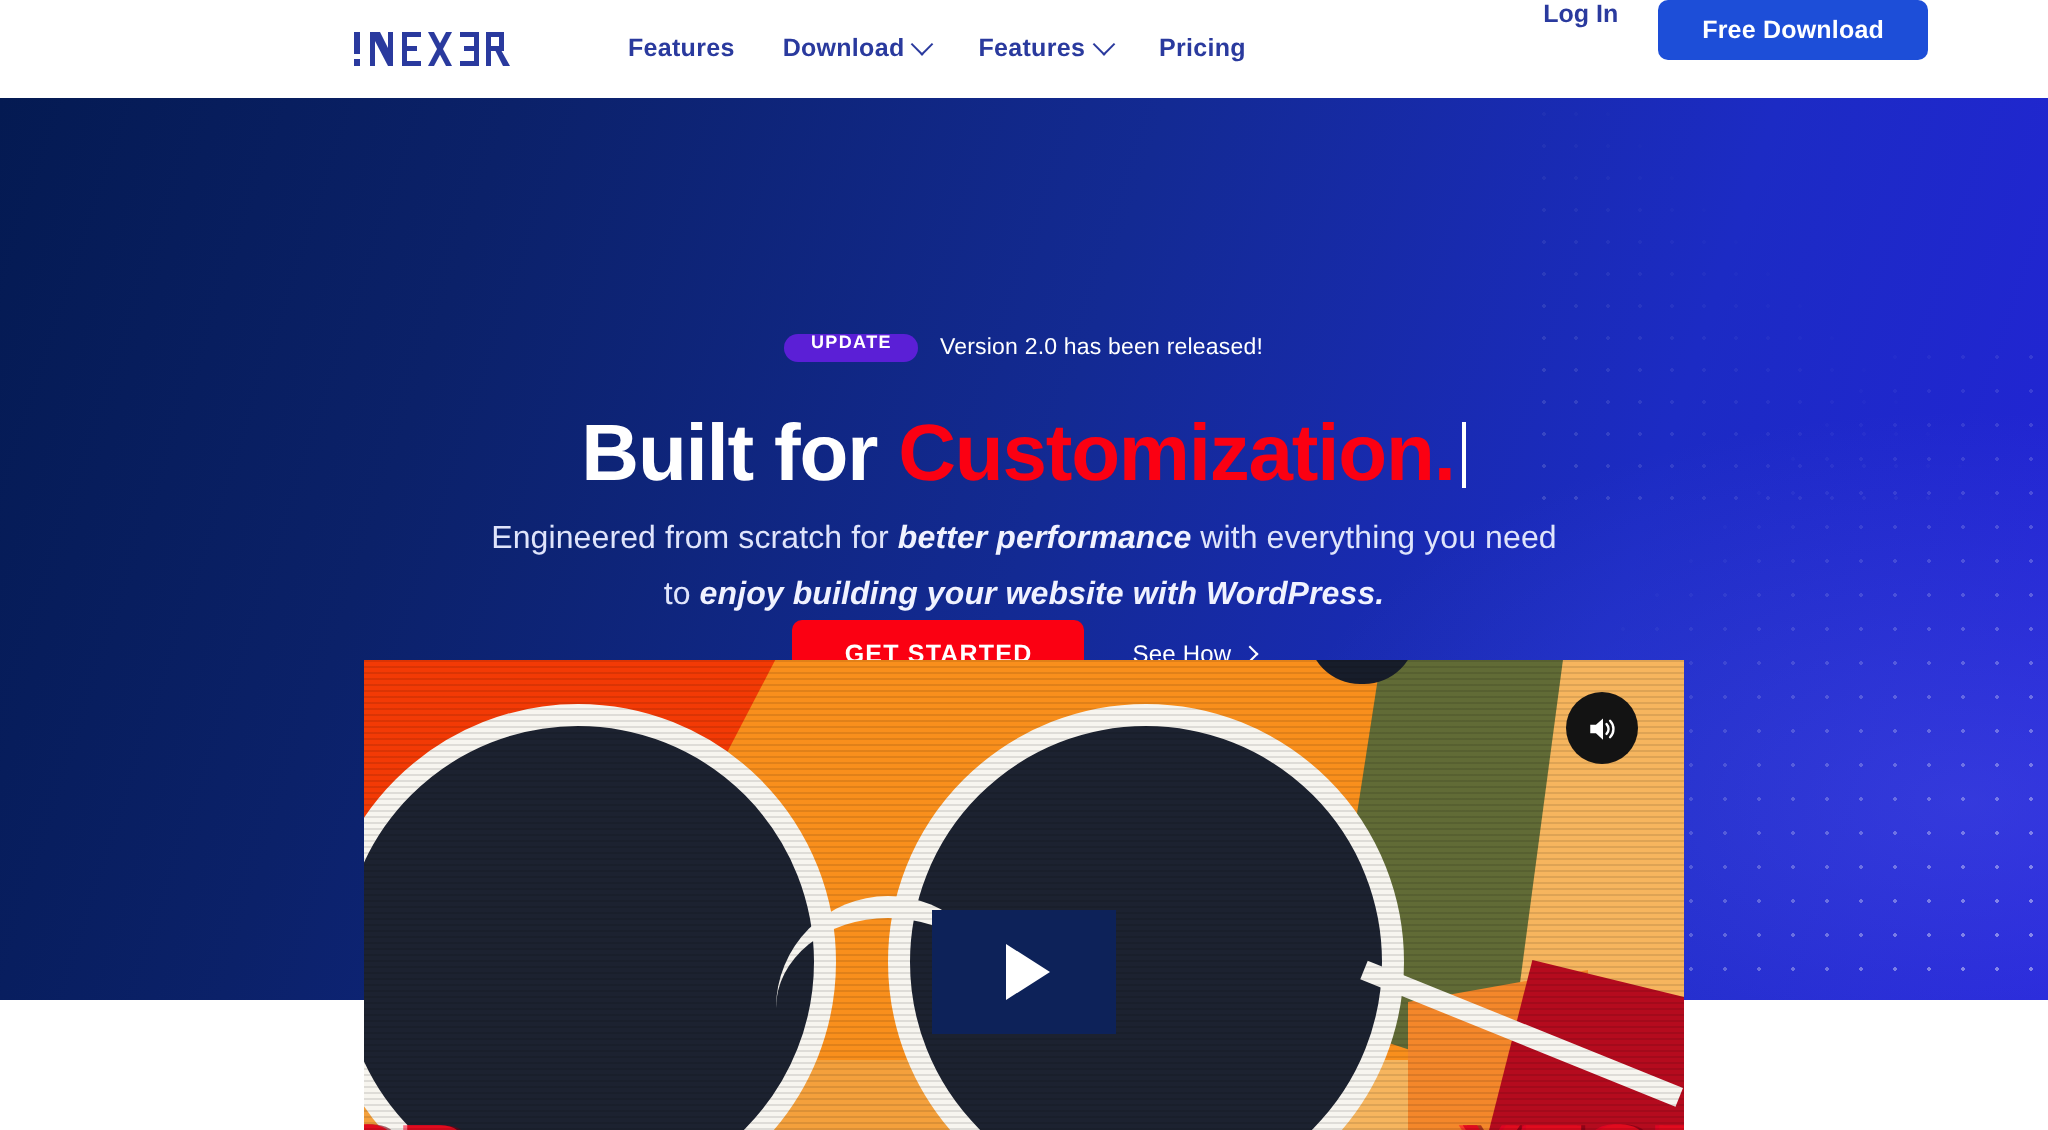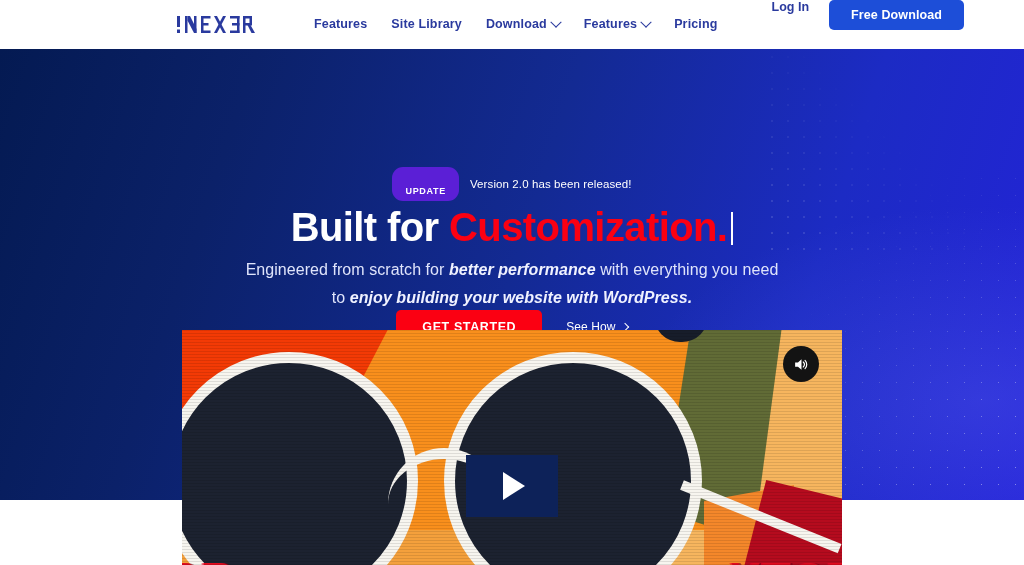--- a/index.html
+++ b/index.html
@@ -133,21 +133,21 @@
     justify-content:center;
     align-items:center;
     gap:11px;
   }
   .badge-update{
     background:#5b1fd6;
     color:#ffffff;
     font-size:9px;
     font-weight:bold;
     letter-spacing:.7px;
-    padding:20px 13px 5px;
+    padding:0 13px 5px;
     border-radius:11px;
     line-height:1;
     cursor:pointer;
   }
   .update-text{
     color:#ffffff;
     font-size:11.5px;
     letter-spacing:.1px;
   }
 
@@ -422,24 +422,20 @@
         <rect x="147" y="4" width="5" height="18"></rect>
           <rect x="134" y="18" width="18" height="5"></rect>
         <polygon points="143,22 149,22 158,38 151,38"></polygon>
       </g>
     </svg>
   </a>
 
   <nav class="nav-main">
     <div class="nav-item">
       <span>Features</span>
-    </div>
-    <div class="nav-item">
-
-      <span>Site Library</span>
     </div>
     <div class="nav-item">
       <span>Download</span>
       <span class="chev"></span>
     </div>
     <div class="nav-item">
       <span>Features</span>
       <span class="chev"></span>
     </div>
     <div class="nav-item">

